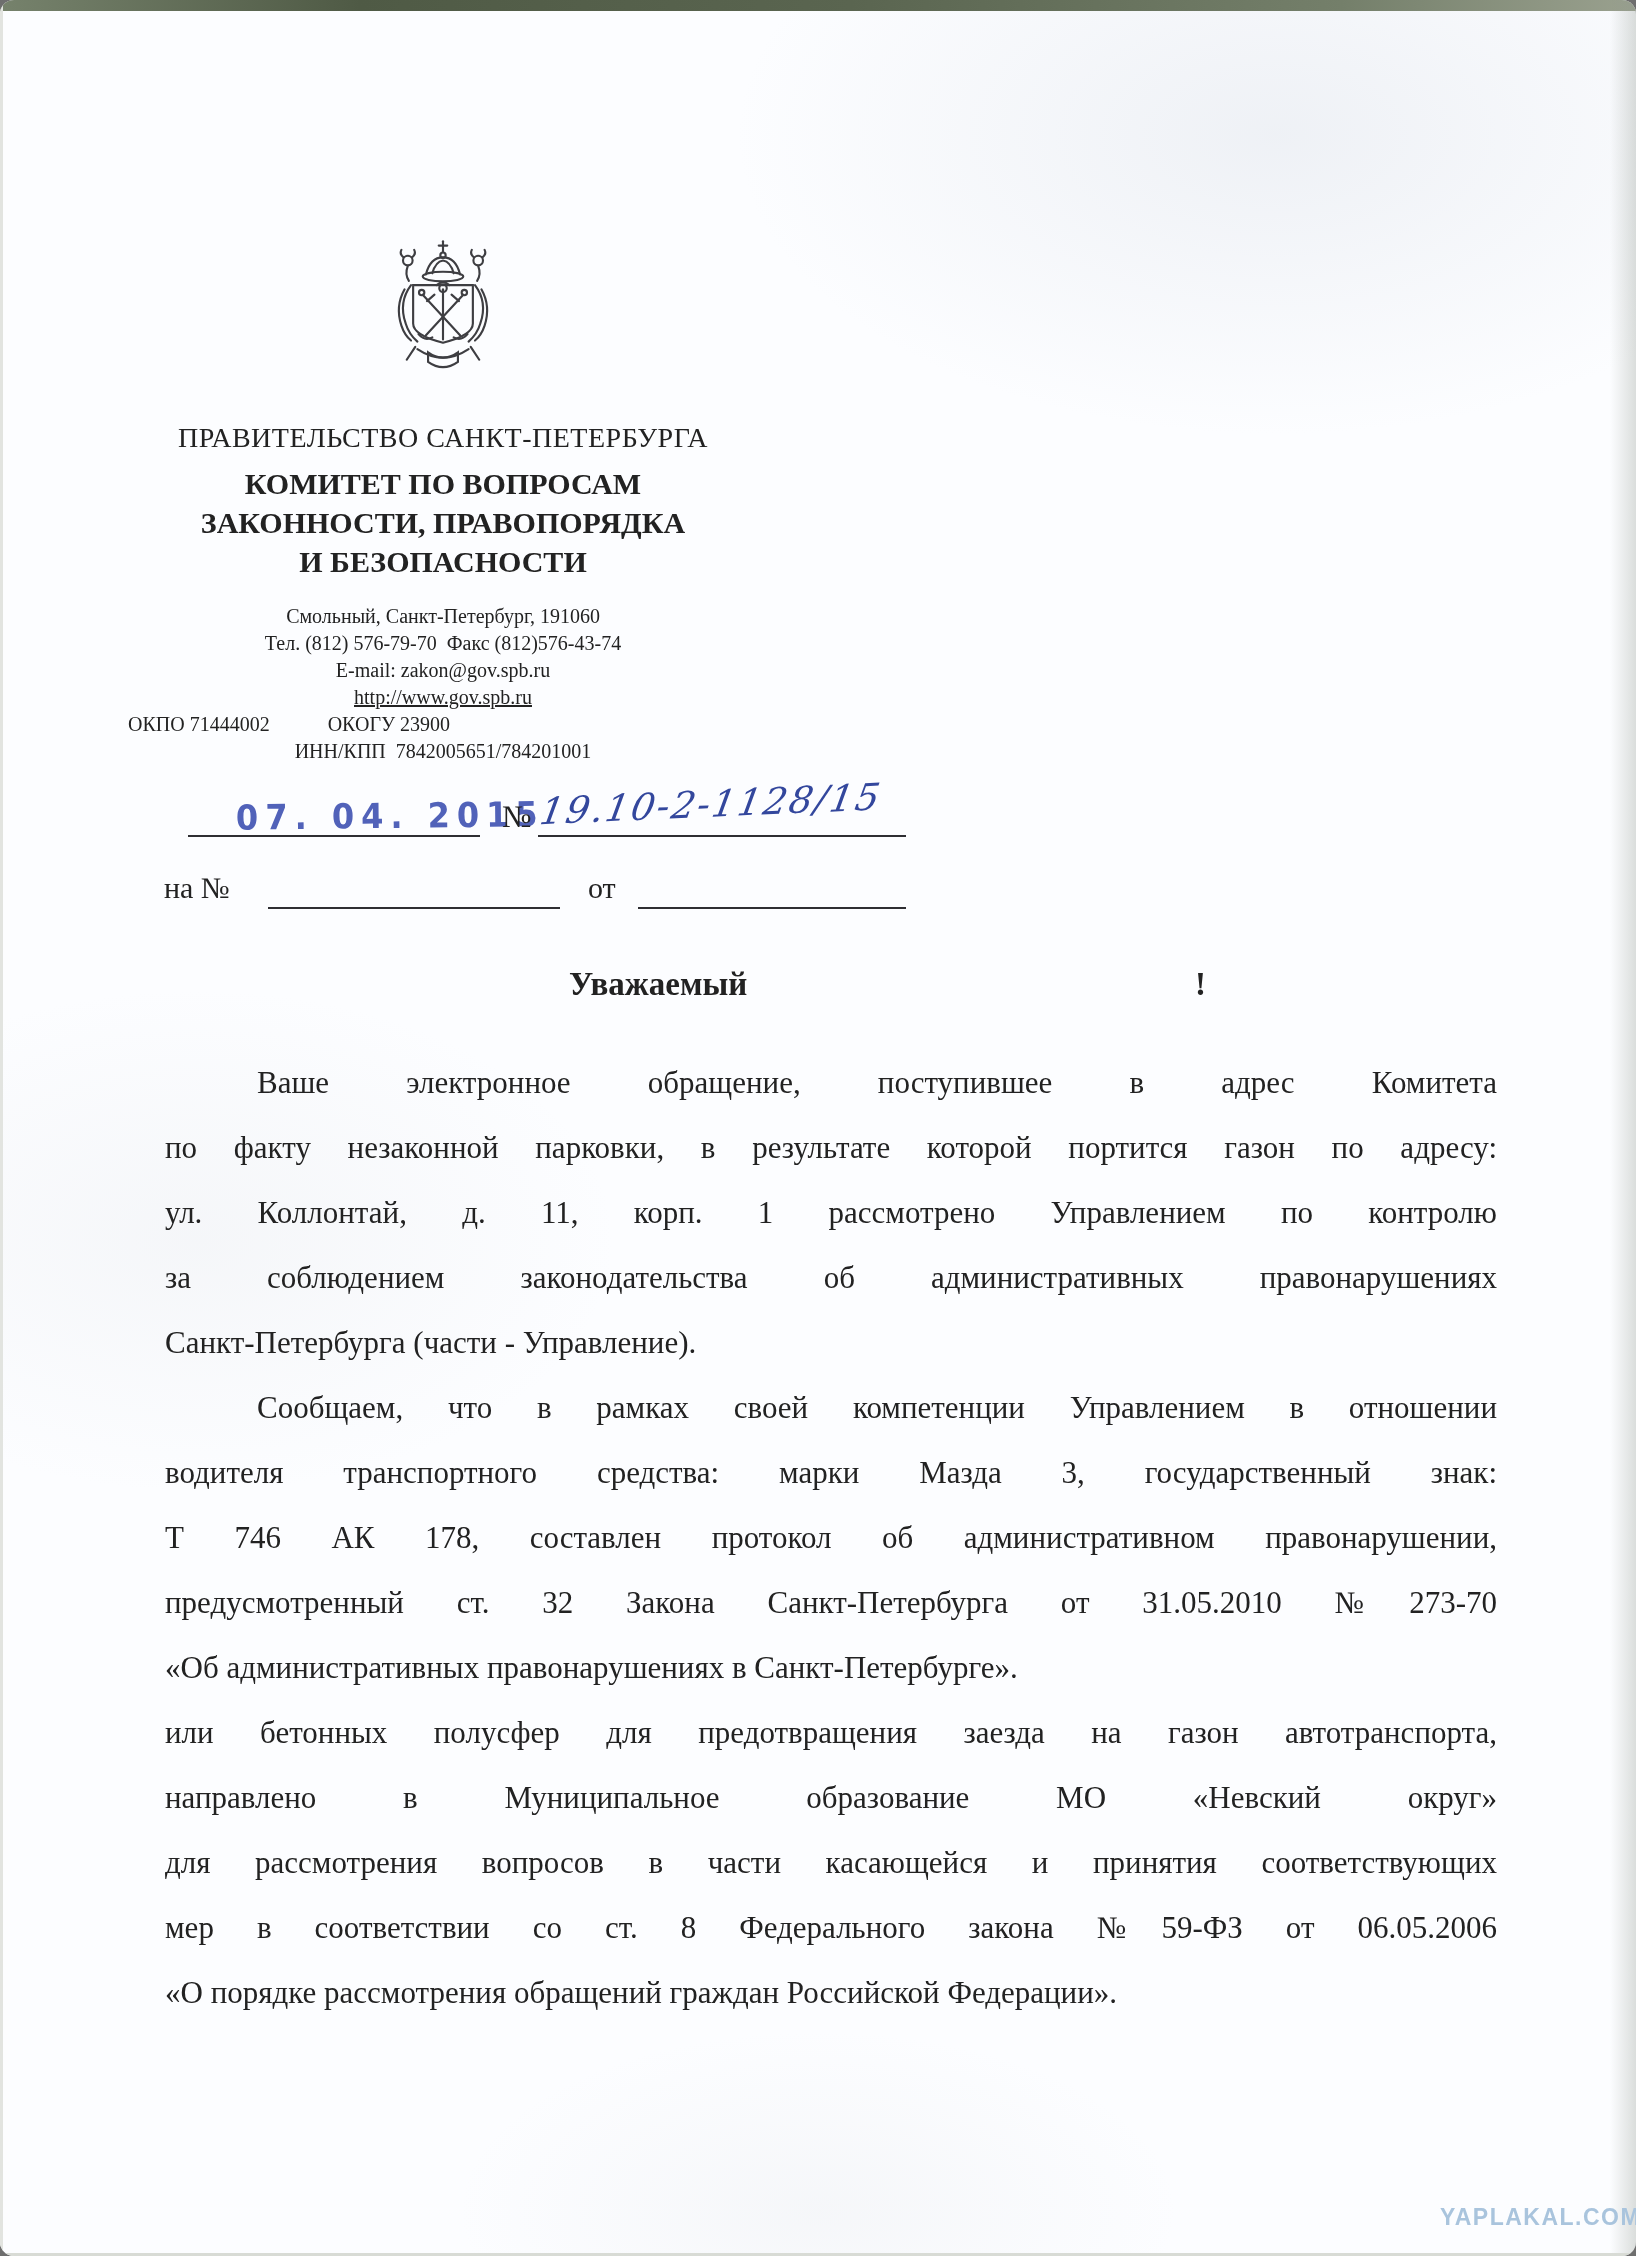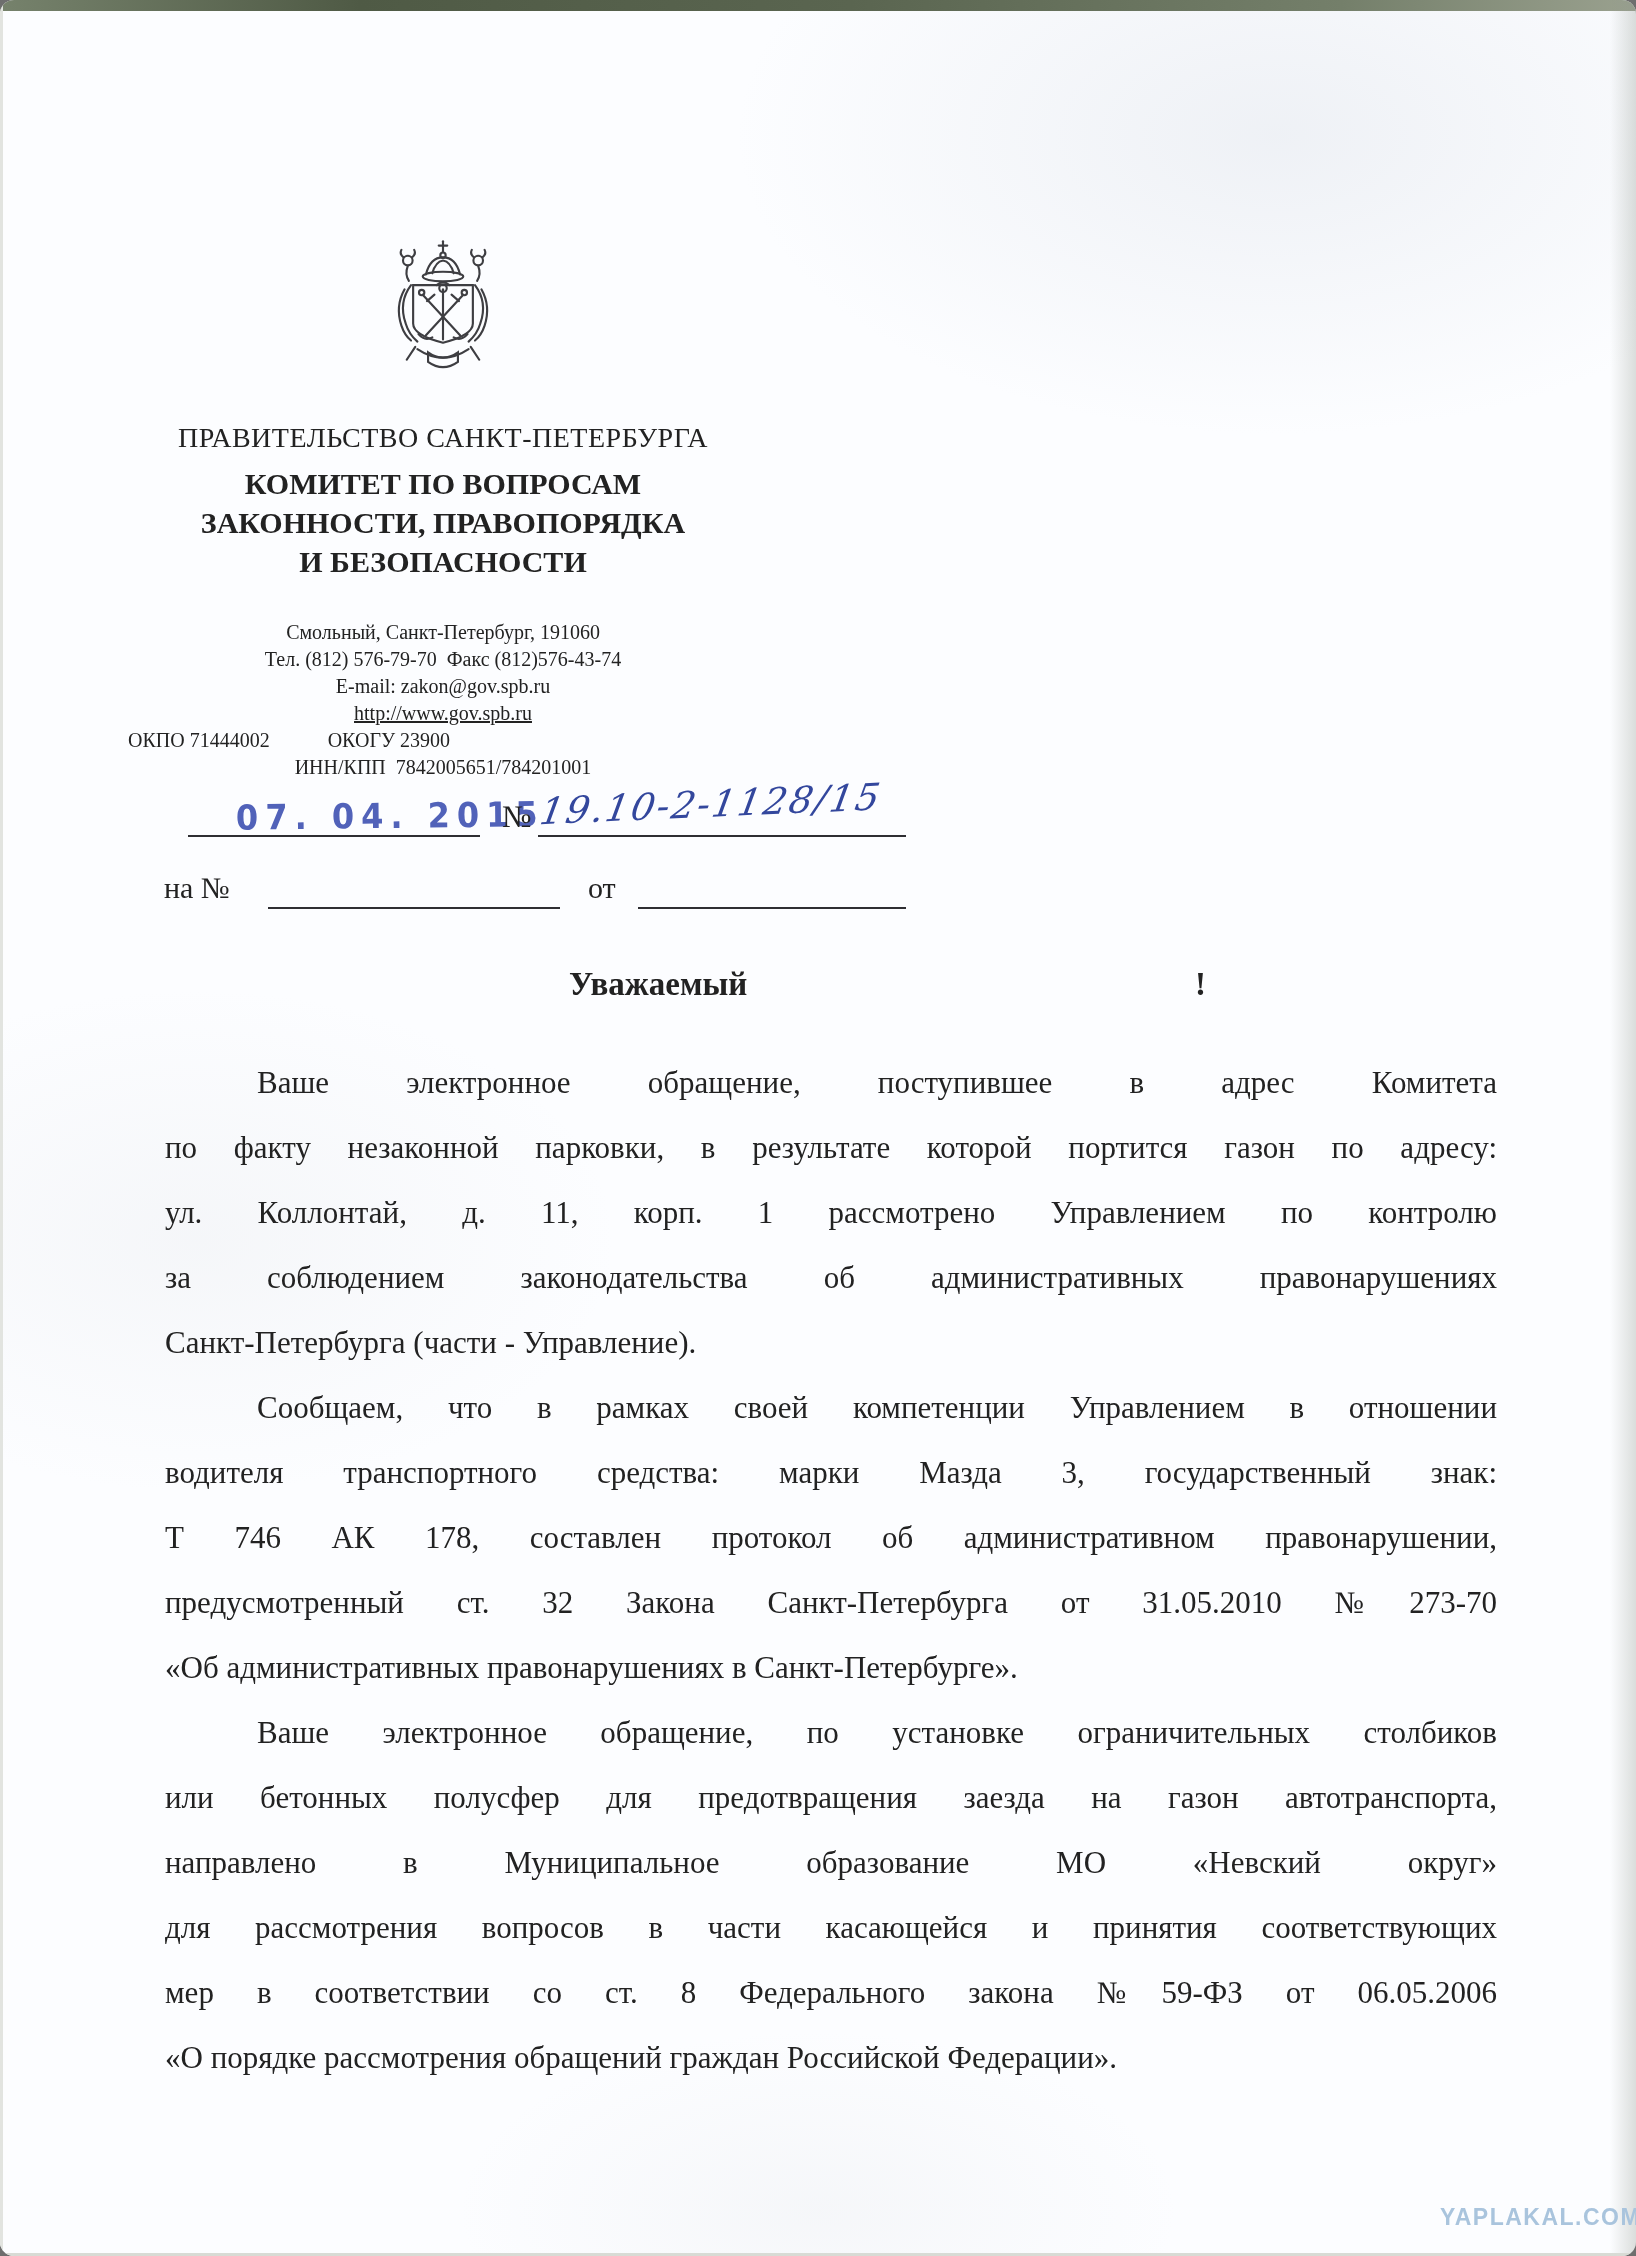--- a/index.html
+++ b/index.html
@@ -24,21 +24,21 @@
     background:linear-gradient(270deg,rgba(140,148,138,.30),rgba(140,148,138,0));}
   .scan-edge-bottom{position:absolute;bottom:0;left:0;width:100%;height:3px;background:#d8dbd5;}
   .scan-edge-left{position:absolute;top:0;left:0;width:3px;height:100%;background:#e2e4e0;}
 
   
   .org-block{position:absolute;left:128px;top:236px;width:630px;text-align:center;}
   .emblem{display:block;margin:0 auto;width:150px;height:160px;}
   .emblem path,.emblem line,.emblem circle,.emblem ellipse{stroke:#3e3e42;fill:none;stroke-width:2;stroke-linecap:round;}
   .gov-name{margin-top:26px;font-size:28px;letter-spacing:.5px;white-space:nowrap;}
   .committee{margin-top:10px;font-weight:bold;font-size:30px;line-height:39px;}
-  .contacts{margin-top:38px;font-size:20px;line-height:27px;}
+  .contacts{margin-top:22px;font-size:20px;line-height:27px;}
   .contacts .site{text-decoration:underline;}
   .codes-row{display:flex;justify-content:flex-start;gap:58px;}
 
   
   .ref{position:absolute;left:140px;top:795px;width:800px;height:130px;font-size:30px;}
   .u-line{position:absolute;border-bottom:2px solid #2e2e32;height:0;}
   .line1{left:48px;top:40px;width:292px;}
   .line2{left:398px;top:40px;width:368px;}
   .stamp-date{position:absolute;left:96px;top:2px;
     font-family:"DejaVu Sans", sans-serif;font-weight:bold;font-size:32px;letter-spacing:7px;
@@ -167,21 +167,20 @@
         <div class="line last">Санкт-Петербурга (части - Управление).</div>
       </div>
     <div class="para">
         <div class="line first">Сообщаем, что в рамках своей компетенции Управлением в отношении</div>
         <div class="line">водителя транспортного средства: марки Мазда 3, государственный знак:</div>
         <div class="line">Т 746 АК 178, составлен протокол об административном правонарушении,</div>
         <div class="line">предусмотренный ст. 32 Закона Санкт-Петербурга от 31.05.2010 №273-70</div>
         <div class="line last">«Об административных правонарушениях в Санкт-Петербурге».</div>
       </div>
     <div class="para">
-        <div class="line first">Ваше электронное обращение, по установке ограничительных столбиков</div>
         <div class="line">или бетонных полусфер для предотвращения заезда на газон автотранспорта,</div>
         <div class="line">направлено в Муниципальное образование МО «Невский округ»</div>
         <div class="line">для рассмотрения вопросов в части касающейся и принятия соответствующих</div>
         <div class="line">мер в соответствии со ст. 8 Федерального закона №59-ФЗ от 06.05.2006</div>
         <div class="line last">«О порядке рассмотрения обращений граждан Российской Федерации».</div>
       </div>
   </div>
 
   <div class="watermark">YAPLAKAL.COM</div>
 

